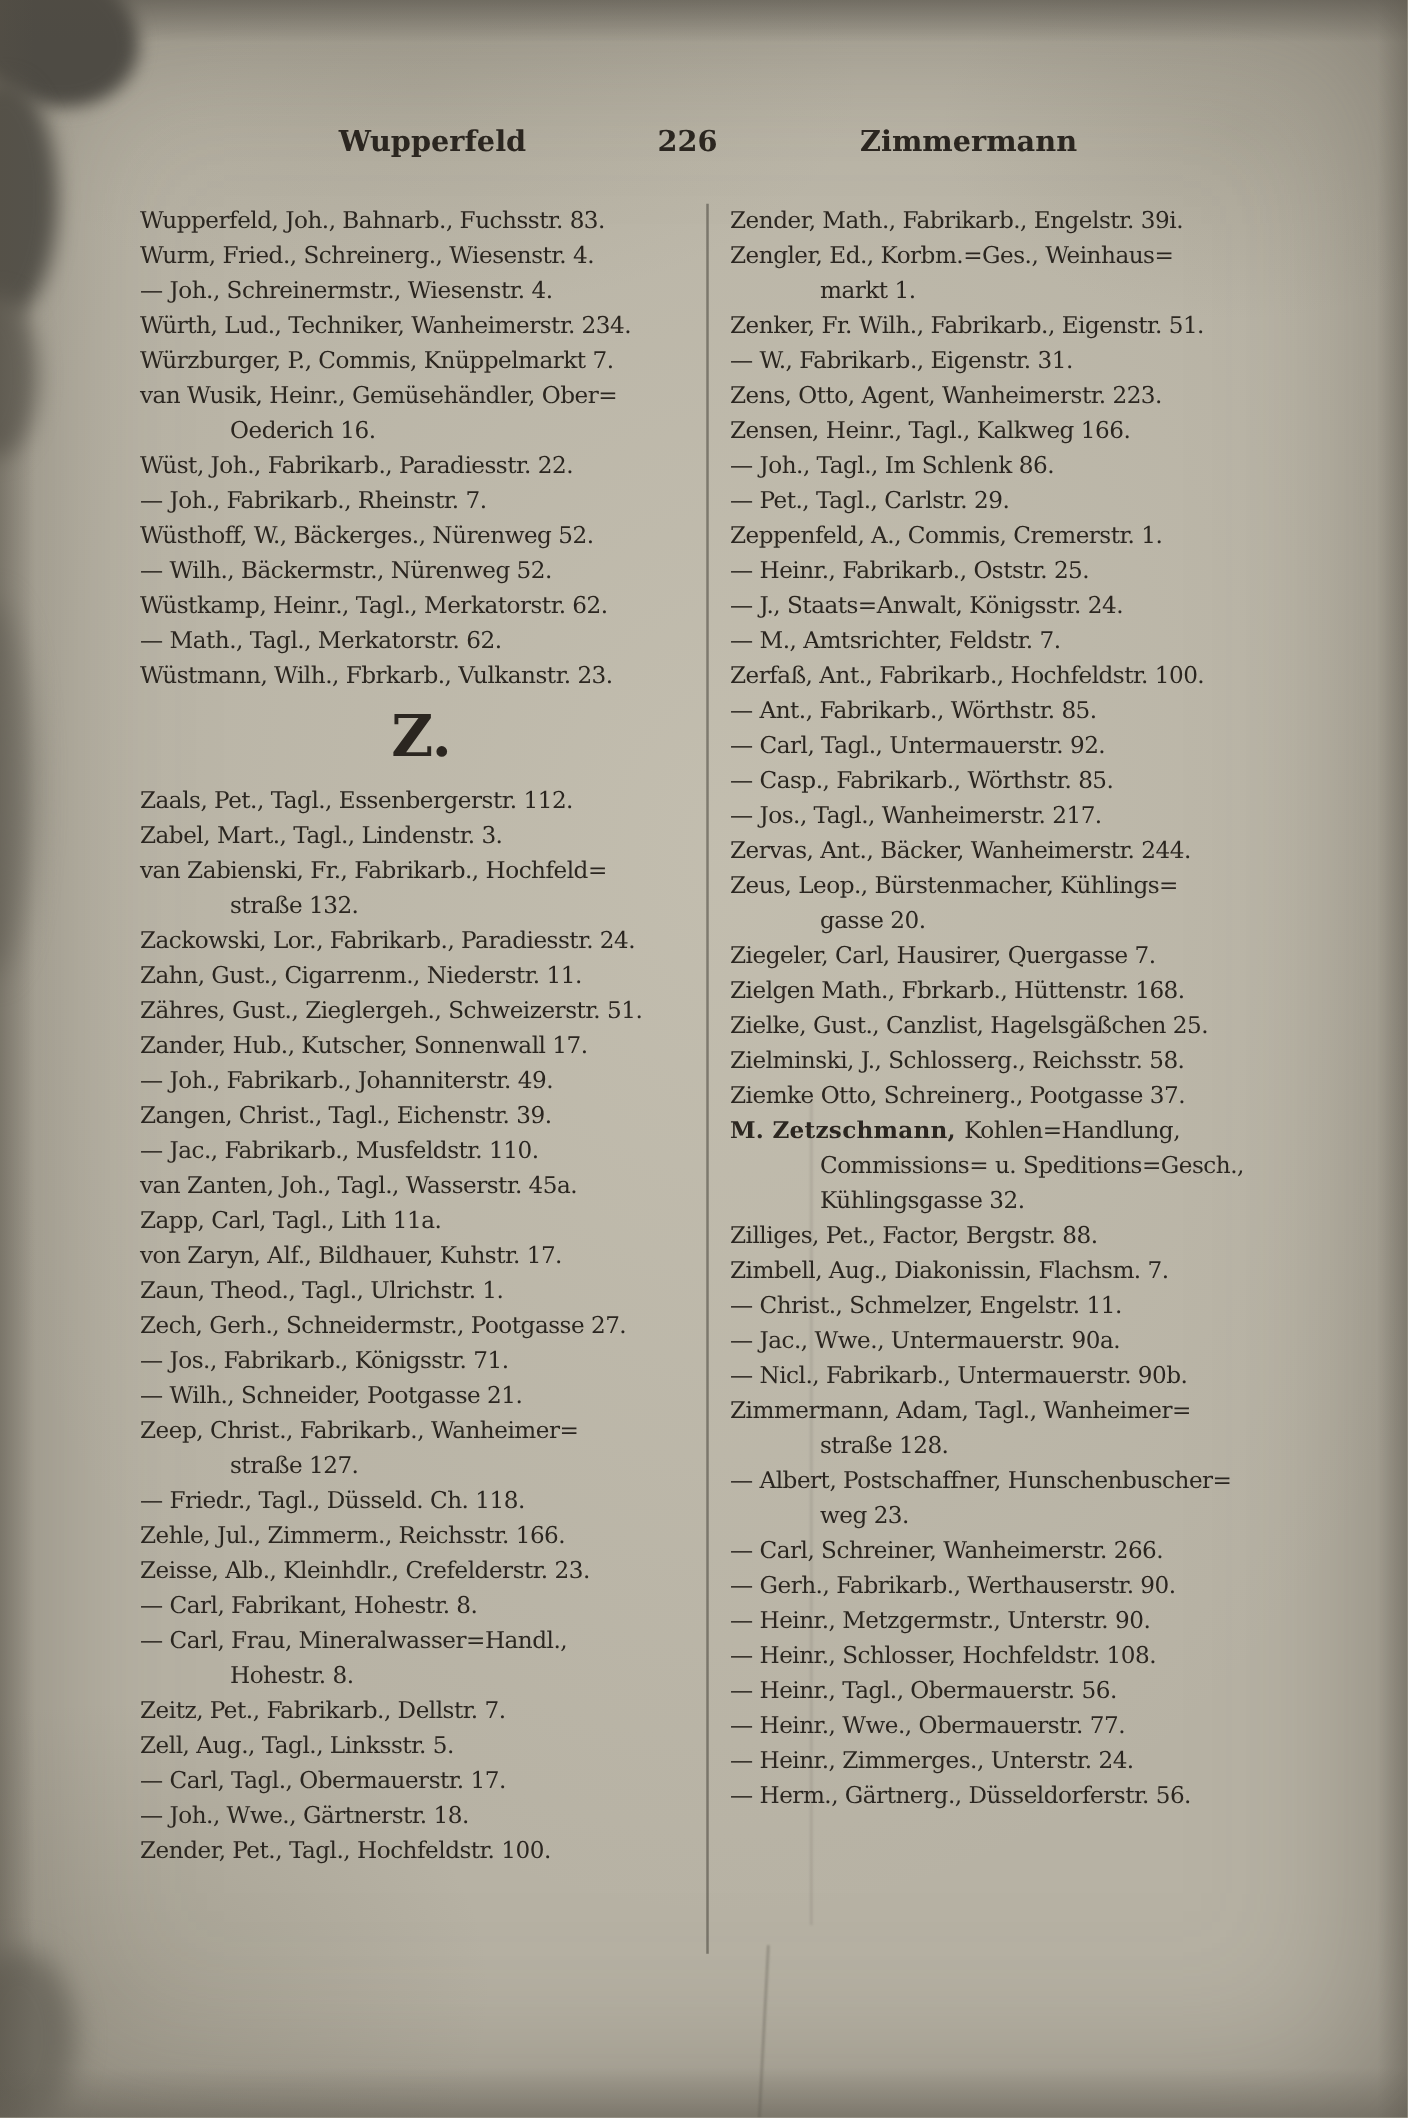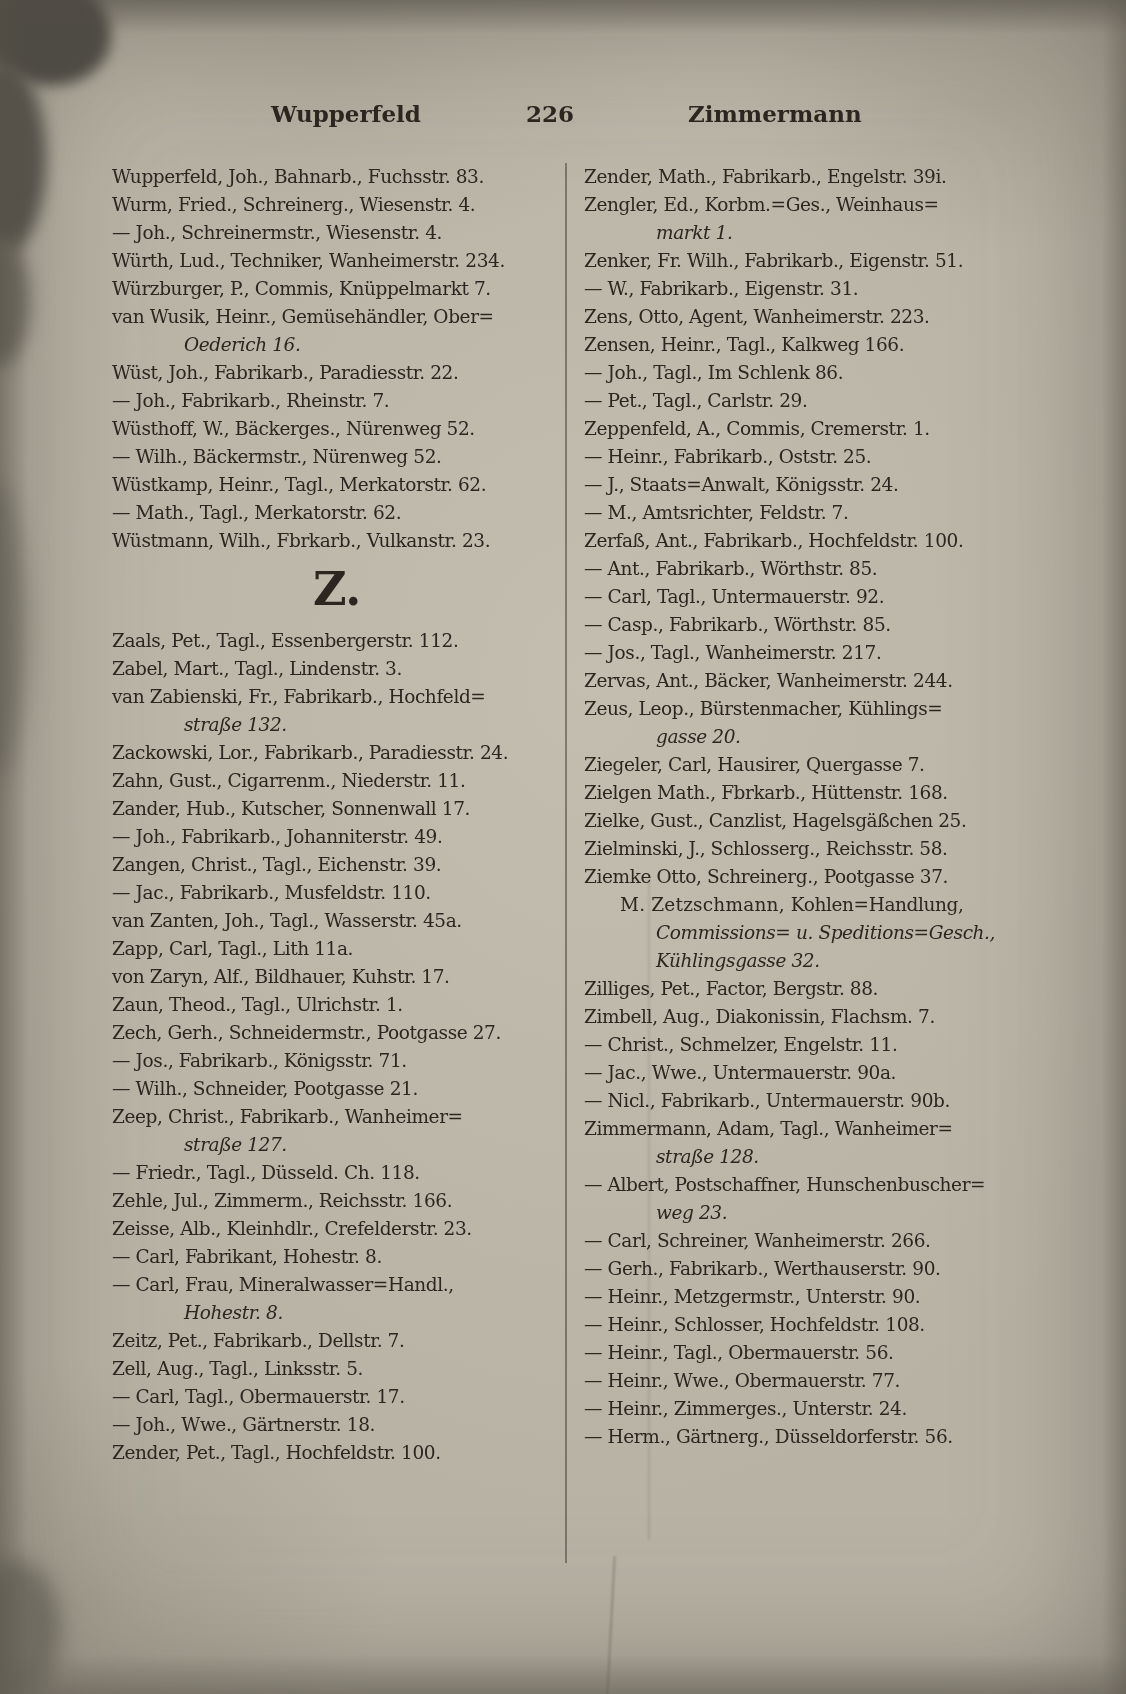--- a/index.html
+++ b/index.html
@@ -42,22 +42,22 @@
   .hdr-right { position:absolute; left:688px; width:230px; }
 
   
   .divider { position:absolute; left:565px; top:163px; width:2px; height:1400px; background:rgba(60,55,48,.5); }
   .col { position:absolute; top:163px; font-size:18.5px; letter-spacing:-0.4px; }
   .col-left  { left:112px; width:450px; }
   .col-right { left:584px; width:432px; }
 
   .entry { }
   .line { line-height:28px; white-space:nowrap; }
-  .line.cont { padding-left:72px;font-style:italic; }
-  .bold-lead { font-weight:normal; letter-spacing:0.2px;margin-left:36px; }
+  .line.cont { padding-left:72px; }
+  .bold-lead { font-weight:bold; letter-spacing:0.2px; }
 
   .section-heading {
     text-align:center; font-weight:bold;
     font-size:46px; line-height:48px;
     margin:10px 0 14px 0;
   }
 </style>
 </head>
 <body>
 
@@ -138,20 +138,23 @@
           <div class="line">van Zabienski, Fr., Fabrikarb., Hochfeld=</div>
           <div class="line cont">straße 132.</div>
         </div>
         <div class="entry">
           <div class="line">Zackowski, Lor., Fabrikarb., Paradiesstr. 24.</div>
         </div>
         <div class="entry">
           <div class="line">Zahn, Gust., Cigarrenm., Niederstr. 11.</div>
         </div>
         <div class="entry">
+          <div class="line">Zähres, Gust., Zieglergeh., Schweizerstr. 51.</div>
+        </div>
+        <div class="entry">
           <div class="line">Zander, Hub., Kutscher, Sonnenwall 17.</div>
         </div>
         <div class="entry">
           <div class="line">— Joh., Fabrikarb., Johanniterstr. 49.</div>
         </div>
         <div class="entry">
           <div class="line">Zangen, Christ., Tagl., Eichenstr. 39.</div>
         </div>
         <div class="entry">
           <div class="line">— Jac., Fabrikarb., Musfeldstr. 110.</div>

